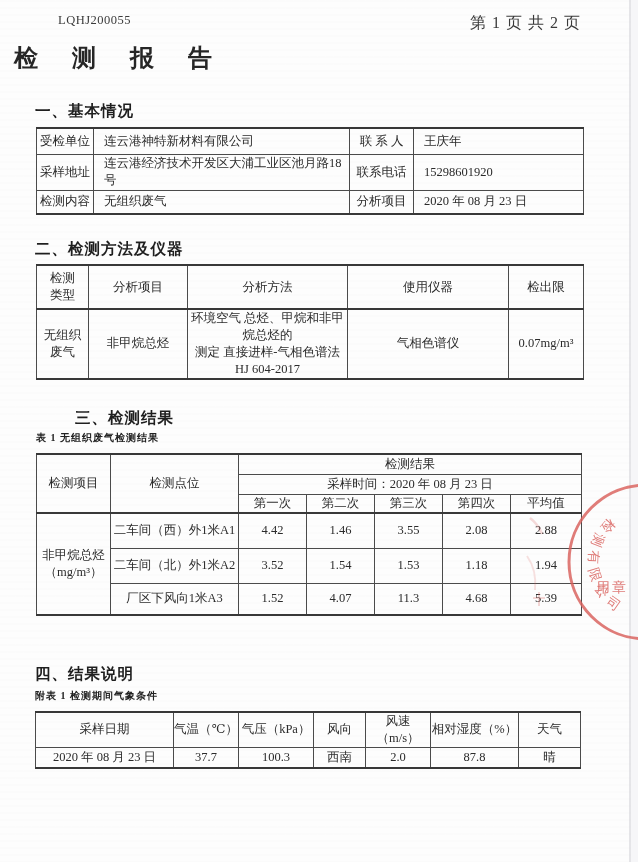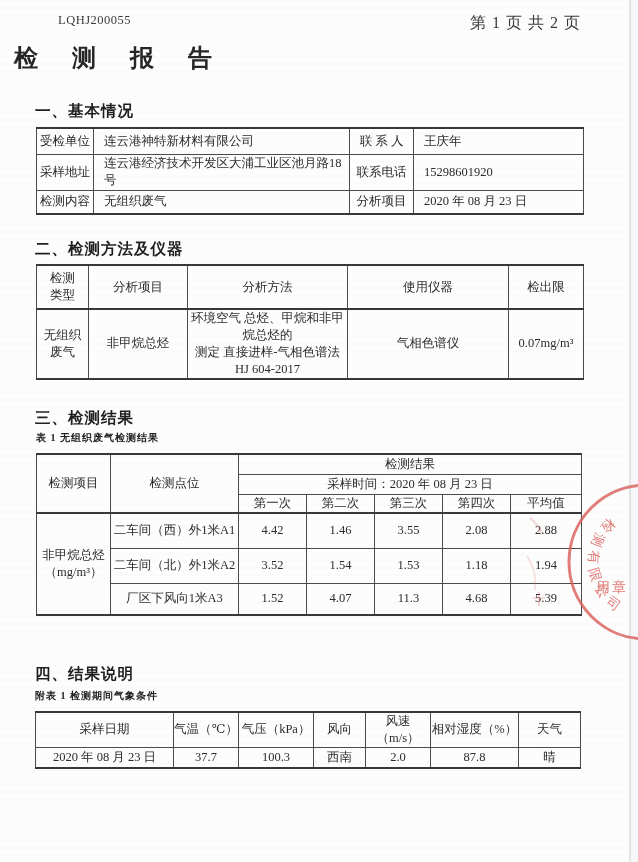--- a/index.html
+++ b/index.html
@@ -138,21 +138,21 @@
         <div class="method-line">环境空气 总烃、甲烷和非甲烷总烃的</div>
         <div class="method-line">测定 直接进样-气相色谱法</div>
         <div class="method-line">HJ 604-2017</div>
       </td>
       <td>气相色谱仪</td>
       <td class="sub3">0.07mg/m³</td>
     </tr>
   </tbody>
     </table>
 
-  <div class="sec-heading" style="top:408px;">三、检测结果</div>
+  <div class="sec-heading" style="top:408px;margin-left:40px;">三、检测结果</div>
   <div class="tbl-caption" style="top:431px;">表 1 无组织废气检测结果</div>
   <table style="left:36px; top:453px; width:545px;">
     <colgroup>
         <col style="width:74px">
         <col style="width:128px">
         <col style="width:68px">
         <col style="width:68px">
         <col style="width:68px">
         <col style="width:68px">
         <col style="width:71px">

